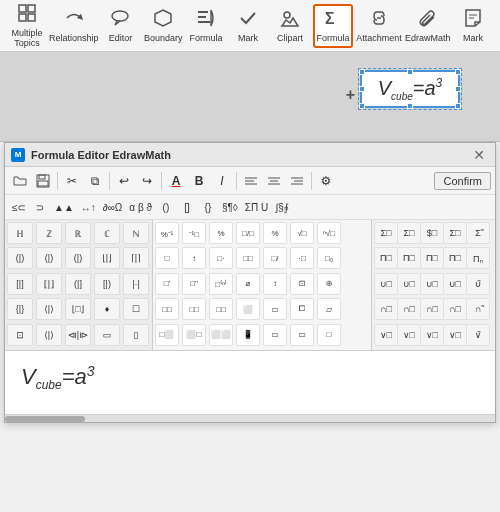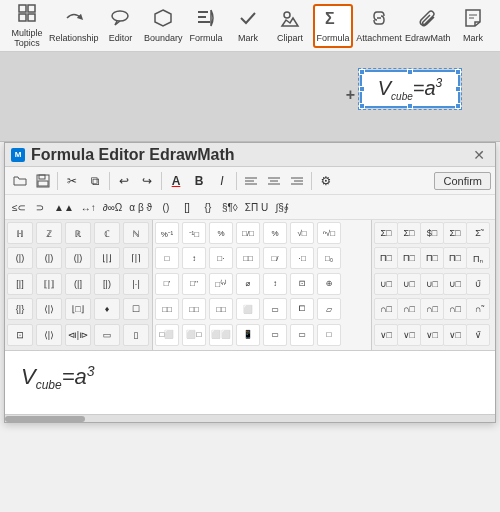--- a/index.html
+++ b/index.html
@@ -118,21 +118,21 @@
       height: 24px;
     }
     .editor-title-icon {
       width: 14px; height: 14px;
       background: #0078d7;
       border-radius: 2px;
       margin-right: 6px;
       display: flex; align-items: center; justify-content: center;
       color: white; font-size: 8px; font-weight: bold;
     }
-    .editor-title-text { flex: 1; font-size: 16px; color: #333; font-weight: 600; }
+    .editor-title-text { flex: 1; font-size: 11px; color: #333; font-weight: 600; }
     .editor-close {
       cursor: pointer;
       font-size: 14px;
       color: #666;
       padding: 0 4px;
     }
 
     
     .editor-toolbar-row {
       display: flex;

